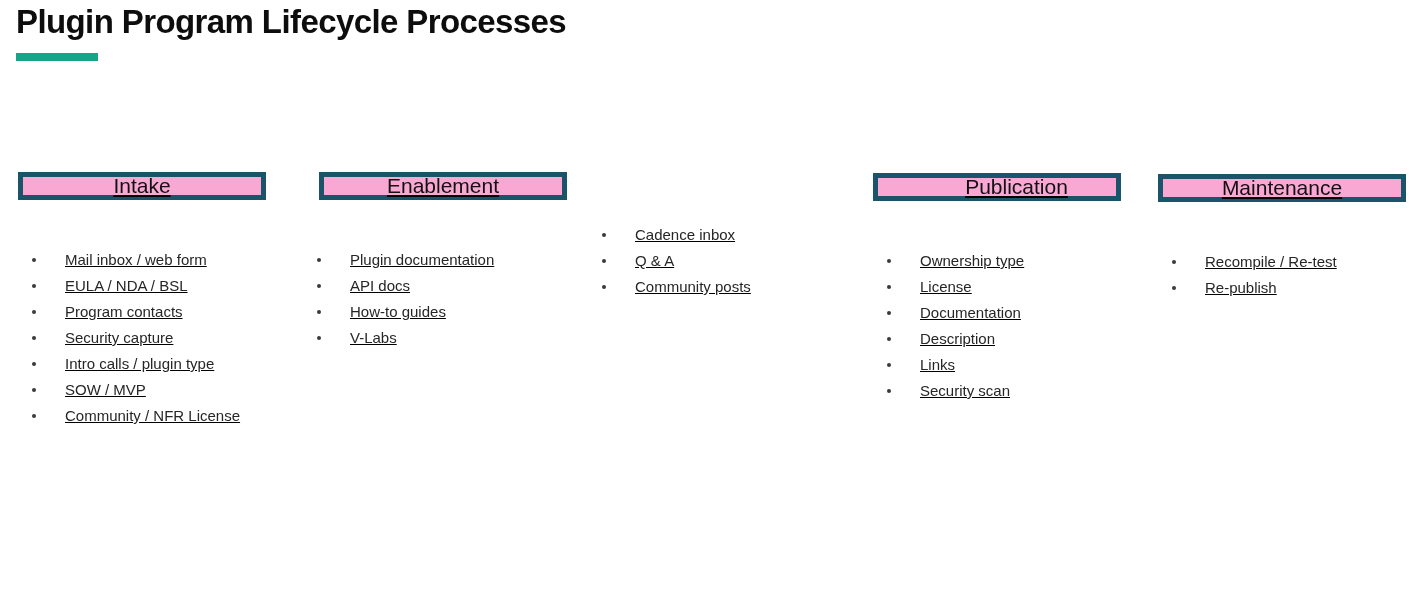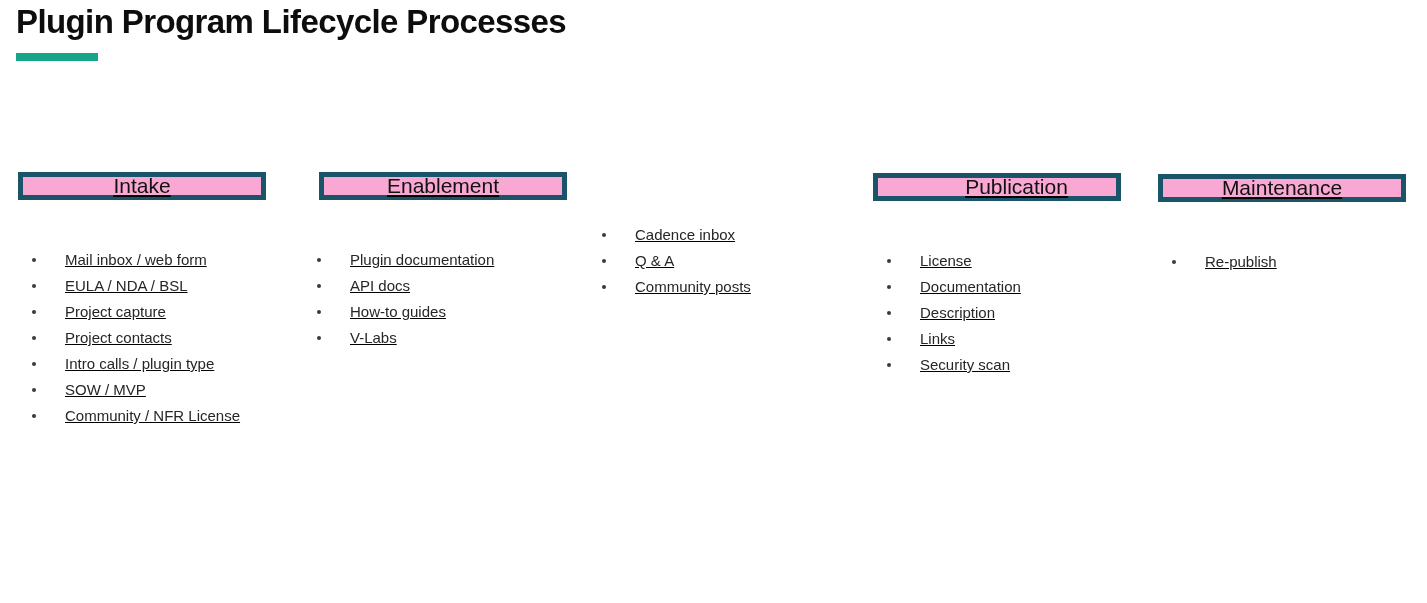--- a/index.html
+++ b/index.html
@@ -130,25 +130,25 @@
       <li class="stage-list-item">
         <span class="bullet-dot"></span>
         <span>Mail inbox / web form</span>
       </li>
       <li class="stage-list-item">
         <span class="bullet-dot"></span>
         <span>EULA / NDA / BSL</span>
       </li>
       <li class="stage-list-item">
         <span class="bullet-dot"></span>
-        <span>Project capture</span>
-      </li>
-      <li class="stage-list-item">
-        <span class="bullet-dot"></span>
-        <span>Project contacts</span>
+        <span>Program contacts</span>
+      </li>
+      <li class="stage-list-item">
+        <span class="bullet-dot"></span>
+        <span>Security capture</span>
       </li>
       <li class="stage-list-item">
         <span class="bullet-dot"></span>
         <span>Intro calls / plugin type</span>
       </li>
       <li class="stage-list-item">
         <span class="bullet-dot"></span>
         <span>SOW / MVP</span>
       </li>
       <li class="stage-list-item">
@@ -199,20 +199,24 @@
     </ul>
   </div>
 
   <div class="column offset-4">
     <div class="stage-box" style="border-color: rgb(26, 84, 104); padding-left: 39px;">
       <span class="stage-box-label">Publication</span>
     </div>
     <ul class="stage-list">
       <li class="stage-list-item">
         <span class="bullet-dot"></span>
+        <span>Ownership type</span>
+      </li>
+      <li class="stage-list-item">
+        <span class="bullet-dot"></span>
         <span>License</span>
       </li>
       <li class="stage-list-item">
         <span class="bullet-dot"></span>
         <span>Documentation</span>
       </li>
       <li class="stage-list-item">
         <span class="bullet-dot"></span>
         <span>Description</span>
       </li>
@@ -227,18 +231,22 @@
     </ul>
   </div>
 
   <div class="column offset-5">
     <div class="stage-box" style="border-color: rgb(26, 84, 104);">
       <span class="stage-box-label">Maintenance</span>
     </div>
     <ul class="stage-list">
       <li class="stage-list-item">
         <span class="bullet-dot"></span>
+        <span>Recompile / Re-test</span>
+      </li>
+      <li class="stage-list-item">
+        <span class="bullet-dot"></span>
         <span>Re-publish</span>
       </li>
     </ul>
   </div>
 
 </div>
 
 </body></html>

